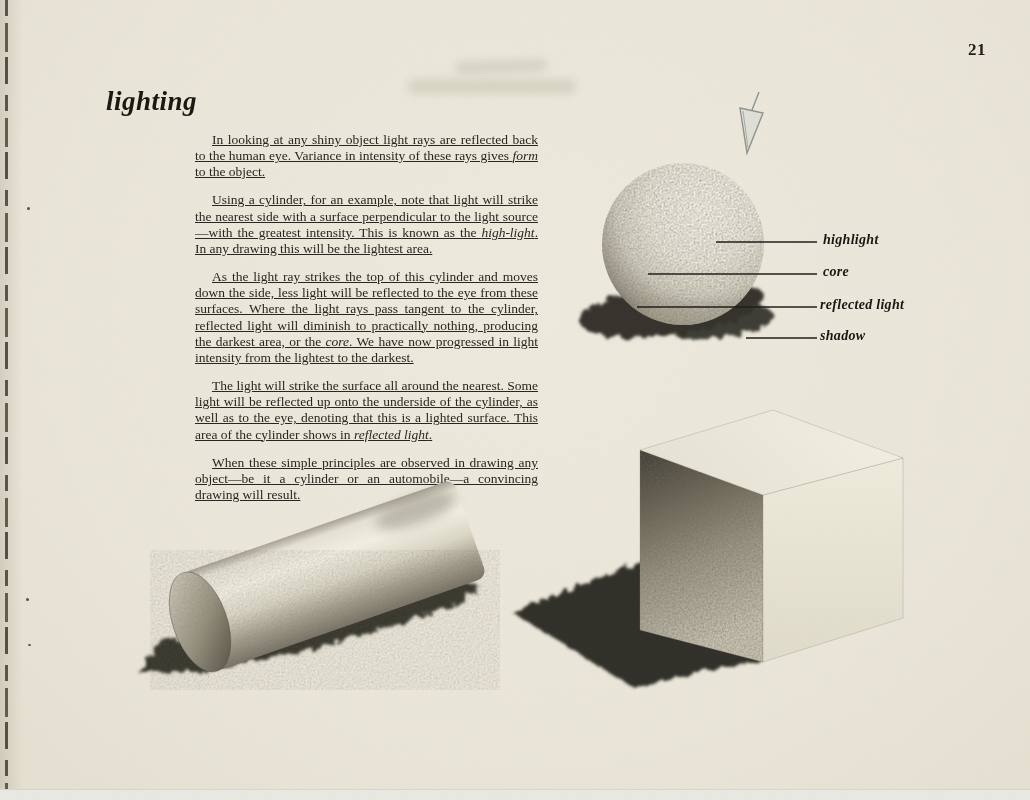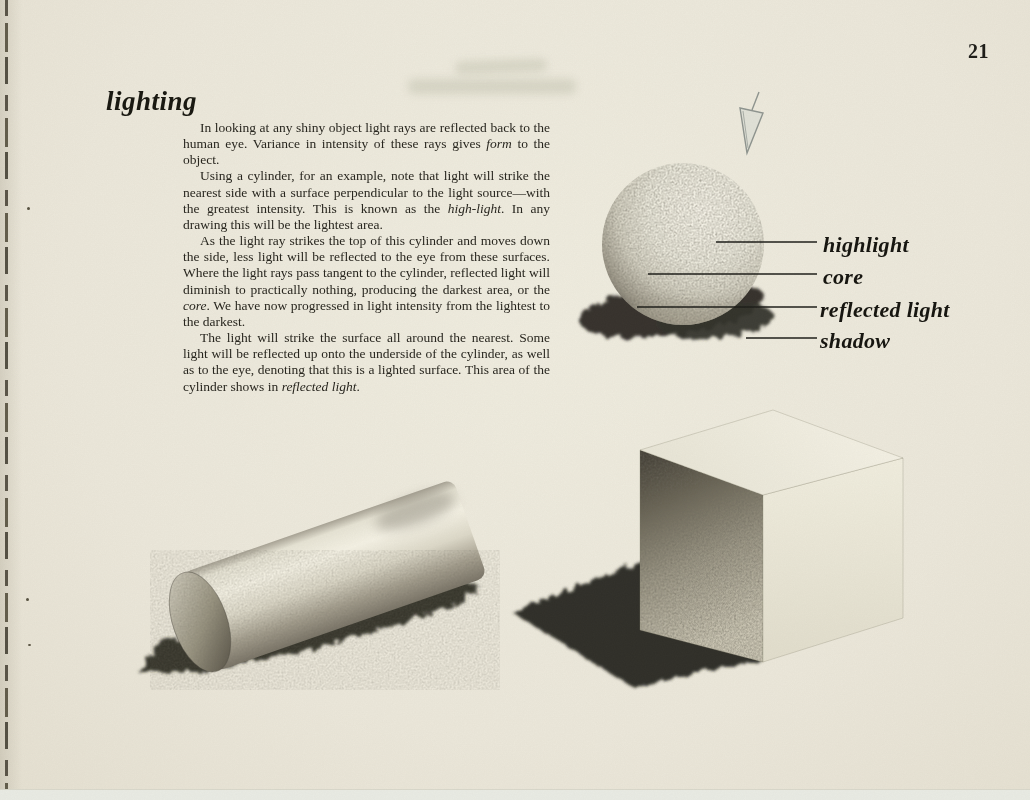--- a/index.html
+++ b/index.html
@@ -23,42 +23,42 @@
     opacity:.85;
   }
   .edge-shade{
     position:absolute;left:0;top:0;width:22px;height:789px;
     background:linear-gradient(90deg, rgba(120,112,90,.18), rgba(120,112,90,0));
   }
   .speck{position:absolute;border-radius:50%;background:#55503f;}
 
   .page-number{
     position:absolute;left:968px;top:40px;width:50px;
-    font-size:20px;font-weight:bold;color:#1c1b17;letter-spacing:.5px;
+    font-size:17px;font-weight:bold;color:#1c1b17;letter-spacing:.5px;
   }
   .title{
     position:absolute;left:106px;top:86px;margin:0;
     font-size:27px;font-style:italic;font-weight:bold;color:#17160f;
     letter-spacing:.5px;
     text-align:center;
   }
   .article{
     position:absolute;left:183px;top:120px;width:367px;
     font-size:13.5px;line-height:16.15px;color:#26241d;
     text-align:justify;
   }
-  .article p{margin:0;text-indent:17px;}
+  .article p{margin:12px;text-indent:17px;text-decoration:underline;}
   .article i{font-style:italic;}
 
   
   .ghost{position:absolute;background:rgba(165,170,147,.30);filter:blur(4px);border-radius:6px;}
 
   .fig{position:absolute;}
   .sphere-label{
-    position:absolute;font-size:22px;font-style:italic;font-weight:bold;color:#14130e;
+    position:absolute;font-size:14px;font-style:italic;font-weight:bold;color:#14130e;
     white-space:nowrap;letter-spacing:.3px;
   }
   .noise-overlay{position:absolute;left:0;top:0;pointer-events:none;}
 </style>
 </head>
 <body>
 
 <div class="page">
 
   <svg width="0" height="0" style="position:absolute" aria-hidden="true">
@@ -91,20 +91,21 @@
   <div class="ghost" style="left:408px;top:79px;width:168px;height:15px"></div>
 
   <div class="page-number">21</div>
   <h1 class="title">lighting</h1>
 
   <div class="article">
       <p><span>In looking at any shiny object light rays are reflected back to the human eye. Variance in intensity of these rays gives </span><i>form</i><span> to the object.</span></p>
       <p><span>Using a cylinder, for an example, note that light will strike the nearest side with a surface perpendicular to the light source—with the greatest intensity. This is known as the </span><i>high-light</i><span>. In any drawing this will be the lightest area.</span></p>
       <p><span>As the light ray strikes the top of this cylinder and moves down the side, less light will be reflected to the eye from these surfaces. Where the light rays pass tangent to the cylinder, reflected light will diminish to practically nothing, producing the darkest area, or the </span><i>core</i><span>. We have now progressed in light intensity from the lightest to the darkest.</span></p>
       <p><span>The light will strike the surface all around the nearest. Some light will be reflected up onto the underside of the cylinder, as well as to the eye, denoting that this is a lighted surface. This area of the cylinder shows in </span><i>reflected light</i><span>.</span></p>
+      <p><span>When these simple principles are observed in drawing any object—be it a cylinder or an automobile—a convincing drawing will result.</span></p>
     </div>
 
   <svg class="fig" style="left:560px;top:80px" width="400" height="280" viewBox="0 0 400 280">
     <defs>
       <radialGradient id="sg" cx="0.62" cy="0.30" r="0.95">
         <stop offset="0" stop-color="#f7f4e9"></stop>
         <stop offset="0.35" stop-color="#eceadd"></stop>
         <stop offset="0.55" stop-color="#d5d2c3"></stop>
         <stop offset="0.72" stop-color="#a09b8c"></stop>
         <stop offset="0.88" stop-color="#514d43"></stop>

